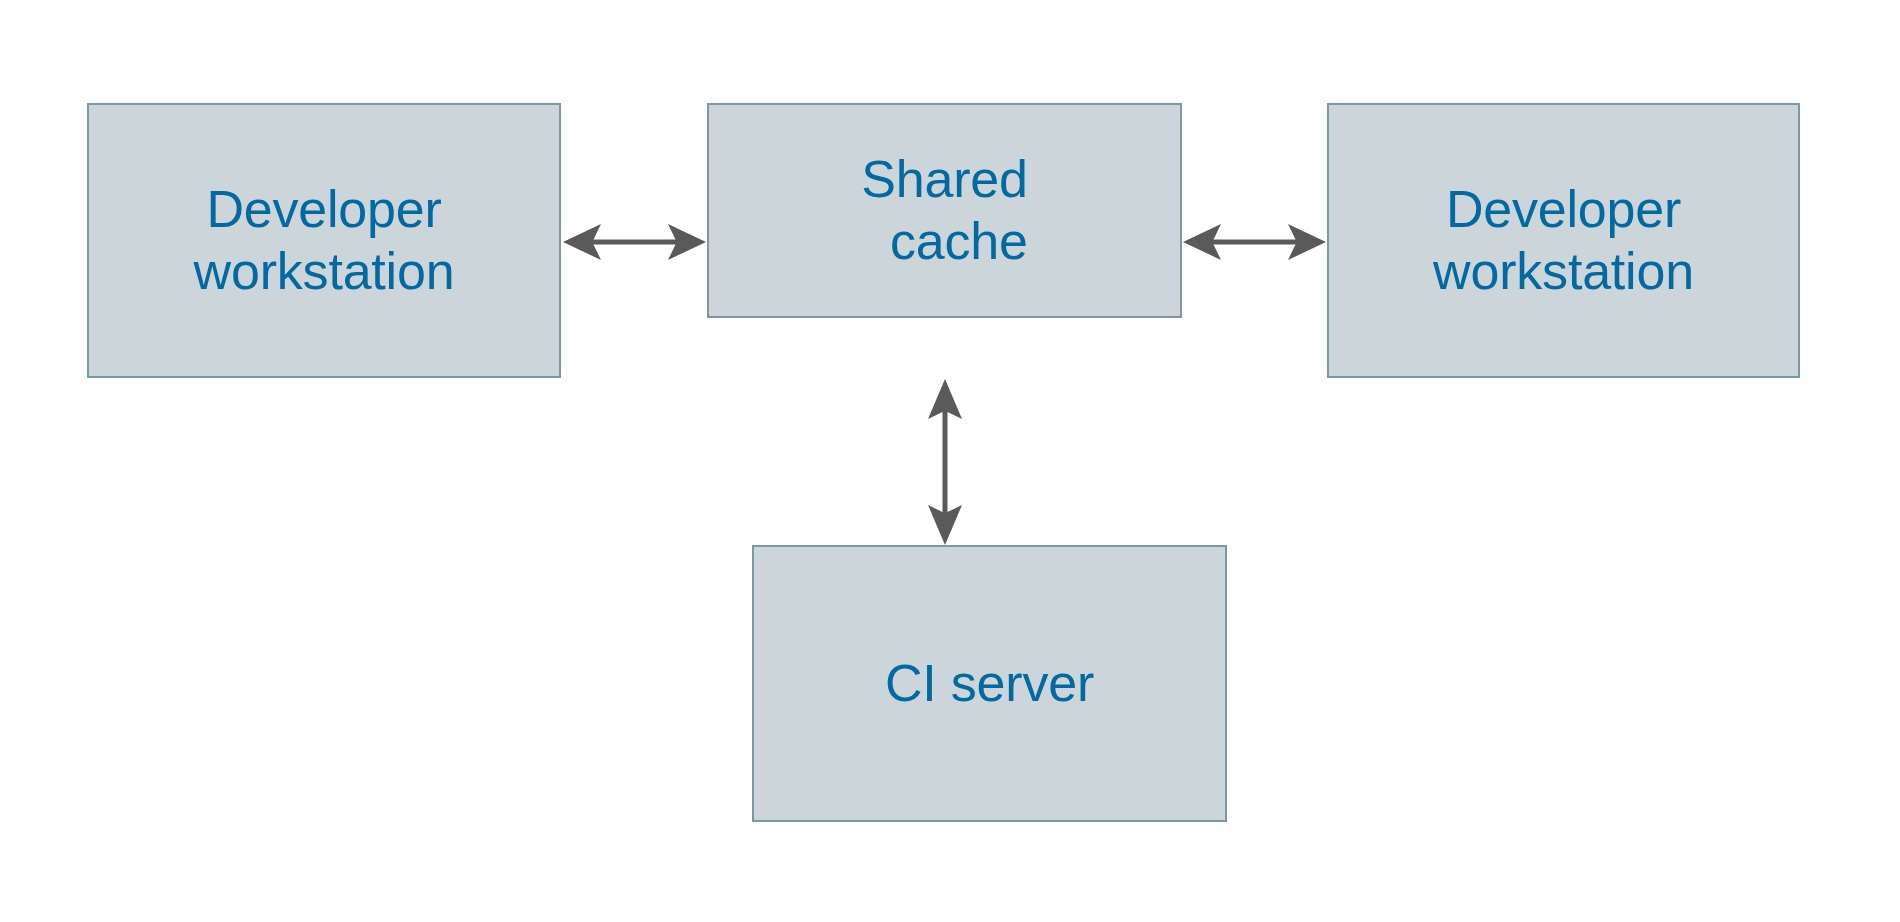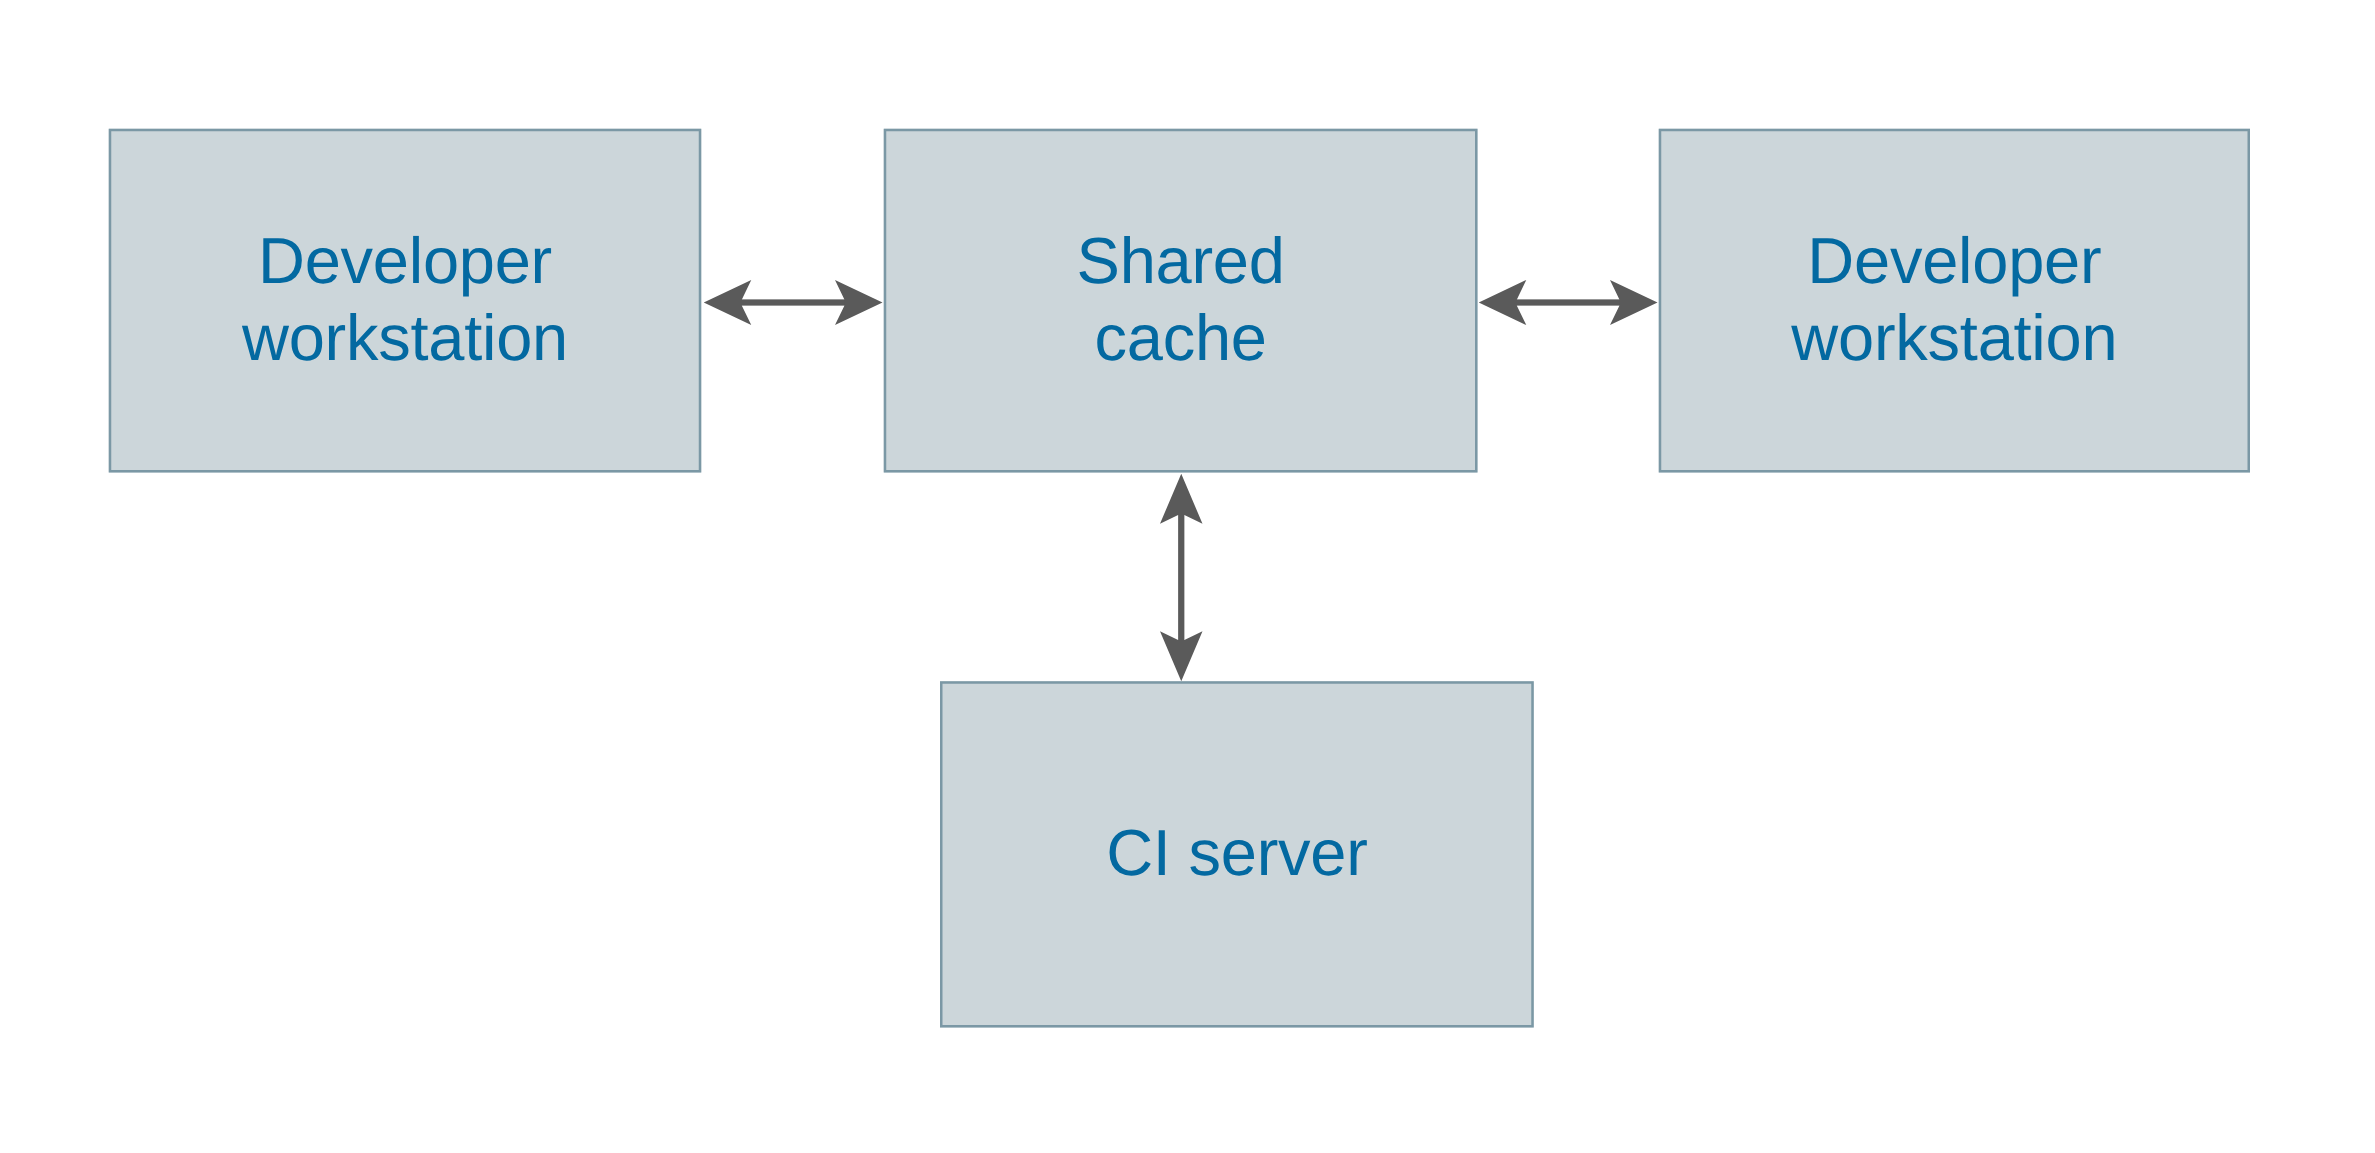--- a/index.html
+++ b/index.html
@@ -37,21 +37,21 @@
     font-weight: 400;
     line-height: 1.18;
     color: #0369a1;
     letter-spacing: -0.2px;
     white-space: pre-line;
     padding: 0 10px;
   }
 
   
   #node-dev-left    { left: 87px;   top: 103px; width: 474px; height: 275px; }
-  #node-shared      { left: 707px;  top: 103px; width: 475px; height: 275px; }
+  #node-shared      { left: 707px;  top: 103px; width: 475px; height: 215px; text-align: right; }
   #node-dev-right   { left: 1327px; top: 103px; width: 473px; height: 275px; }
   #node-ci          { left: 707px;  top: 545px; width: 475px; height: 277px; margin-left: 45px; }
 
   
   .edge {
     position: absolute;
     overflow: visible;
   }
   .edge svg { display: block; overflow: visible; }
 

